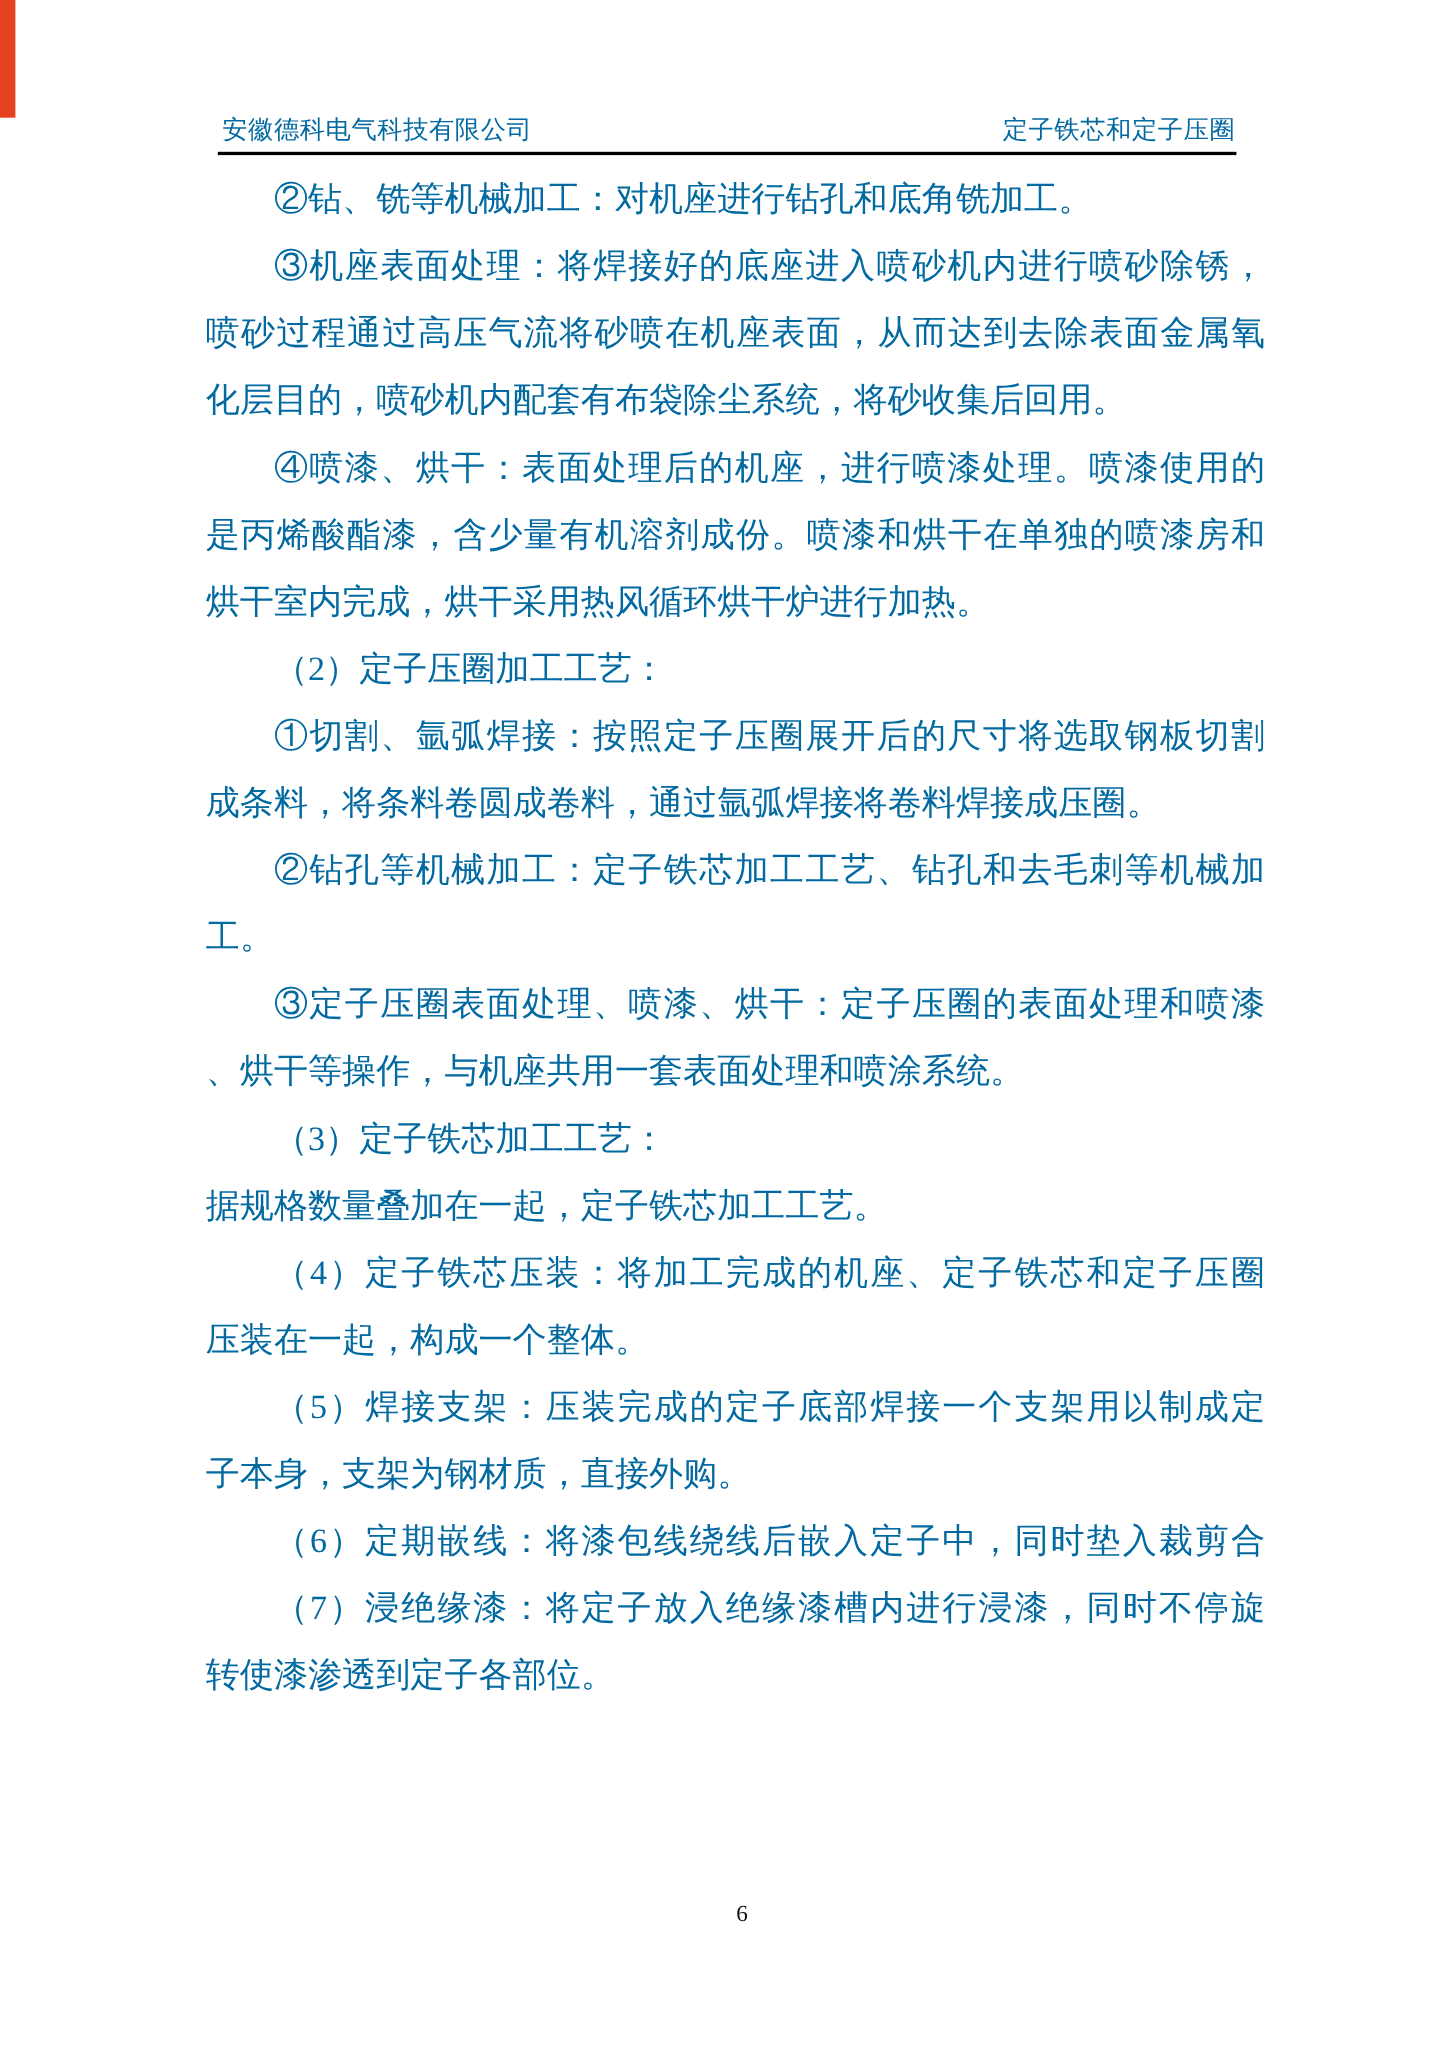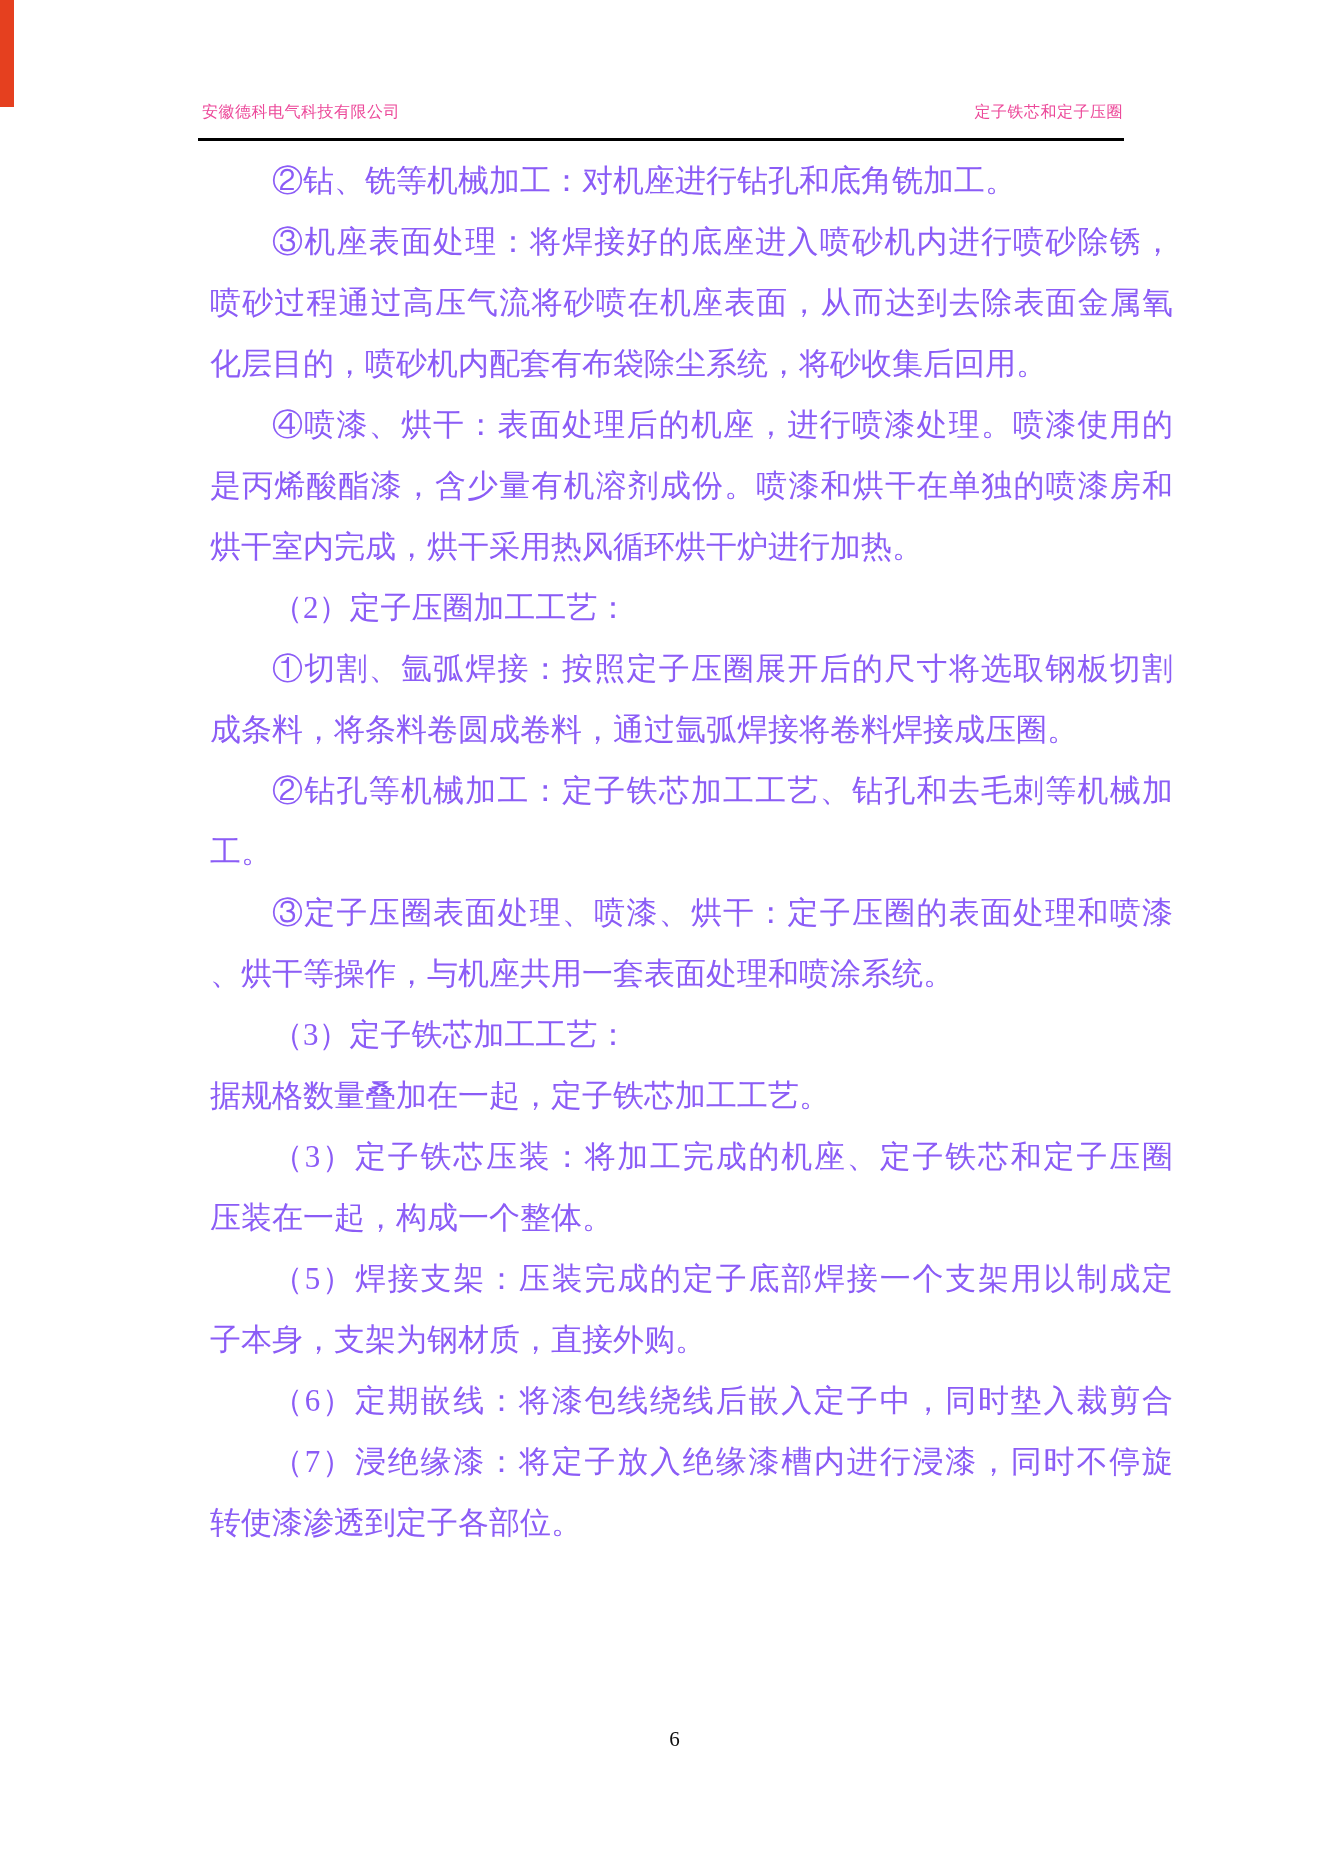--- a/index.html
+++ b/index.html
@@ -11,29 +11,29 @@
     font-family:"Liberation Serif","DejaVu Serif",serif;
     color:#111111;
   }
   .red-marker {
     position:absolute; left:0; top:0;
     width:14px; height:107px;
   }
   .header {
     position:absolute; left:202px; top:102px; width:921px;
     display:flex; justify-content:space-between; align-items:baseline;
-    font-size:16px; letter-spacing:0.5px; color:#ec4899;
+    font-size:23px; letter-spacing:0.5px; color:#0369a1;
   }
   .header-rule {
     position:absolute; left:198px; top:138px;
     width:926px; height:3px; background:#000000;
   }
   .body-text {
-    position:absolute; left:210px; top:150px; width:963px;
-    font-size:31px; line-height:61px; color:#8b5cf6;
+    position:absolute; left:187px; top:150px; width:963px;
+    font-size:31px; line-height:61px; color:#0369a1;
   }
   .line {
     height:61px; overflow:hidden;
     text-align:left;
   }
   .line.indent { text-indent:2em; }
   .line.justify { text-align:justify; text-align-last:justify; }
   .page-number {
     position:absolute; left:193px; top:1727px; width:963px;
     text-align:center; font-size:21px; color:#0f0f0f;
@@ -63,21 +63,21 @@
       <div class="line">烘干室内完成，烘干采用热风循环烘干炉进行加热。</div>
       <div class="line indent">（2）定子压圈加工工艺：</div>
       <div class="line indent justify">①切割、氩弧焊接：按照定子压圈展开后的尺寸将选取钢板切割</div>
       <div class="line">成条料，将条料卷圆成卷料，通过氩弧焊接将卷料焊接成压圈。</div>
       <div class="line indent justify">②钻孔等机械加工：定子铁芯加工工艺、钻孔和去毛刺等机械加</div>
       <div class="line">工。</div>
       <div class="line indent justify">③定子压圈表面处理、喷漆、烘干：定子压圈的表面处理和喷漆</div>
       <div class="line">、烘干等操作，与机座共用一套表面处理和喷涂系统。</div>
       <div class="line indent">（3）定子铁芯加工工艺：</div>
       <div class="line">据规格数量叠加在一起，定子铁芯加工工艺。</div>
-      <div class="line indent justify">（3）定子铁芯压装：将加工完成的机座、定子铁芯和定子压圈</div>
+      <div class="line indent justify">（4）定子铁芯压装：将加工完成的机座、定子铁芯和定子压圈</div>
       <div class="line">压装在一起，构成一个整体。</div>
       <div class="line indent justify">（5）焊接支架：压装完成的定子底部焊接一个支架用以制成定</div>
       <div class="line">子本身，支架为钢材质，直接外购。</div>
       <div class="line indent justify">（6）定期嵌线：将漆包线绕线后嵌入定子中，同时垫入裁剪合</div>
       <div class="line indent justify">（7）浸绝缘漆：将定子放入绝缘漆槽内进行浸漆，同时不停旋</div>
       <div class="line">转使漆渗透到定子各部位。</div>
     </div>
 
   <div class="page-number">6</div>
 

